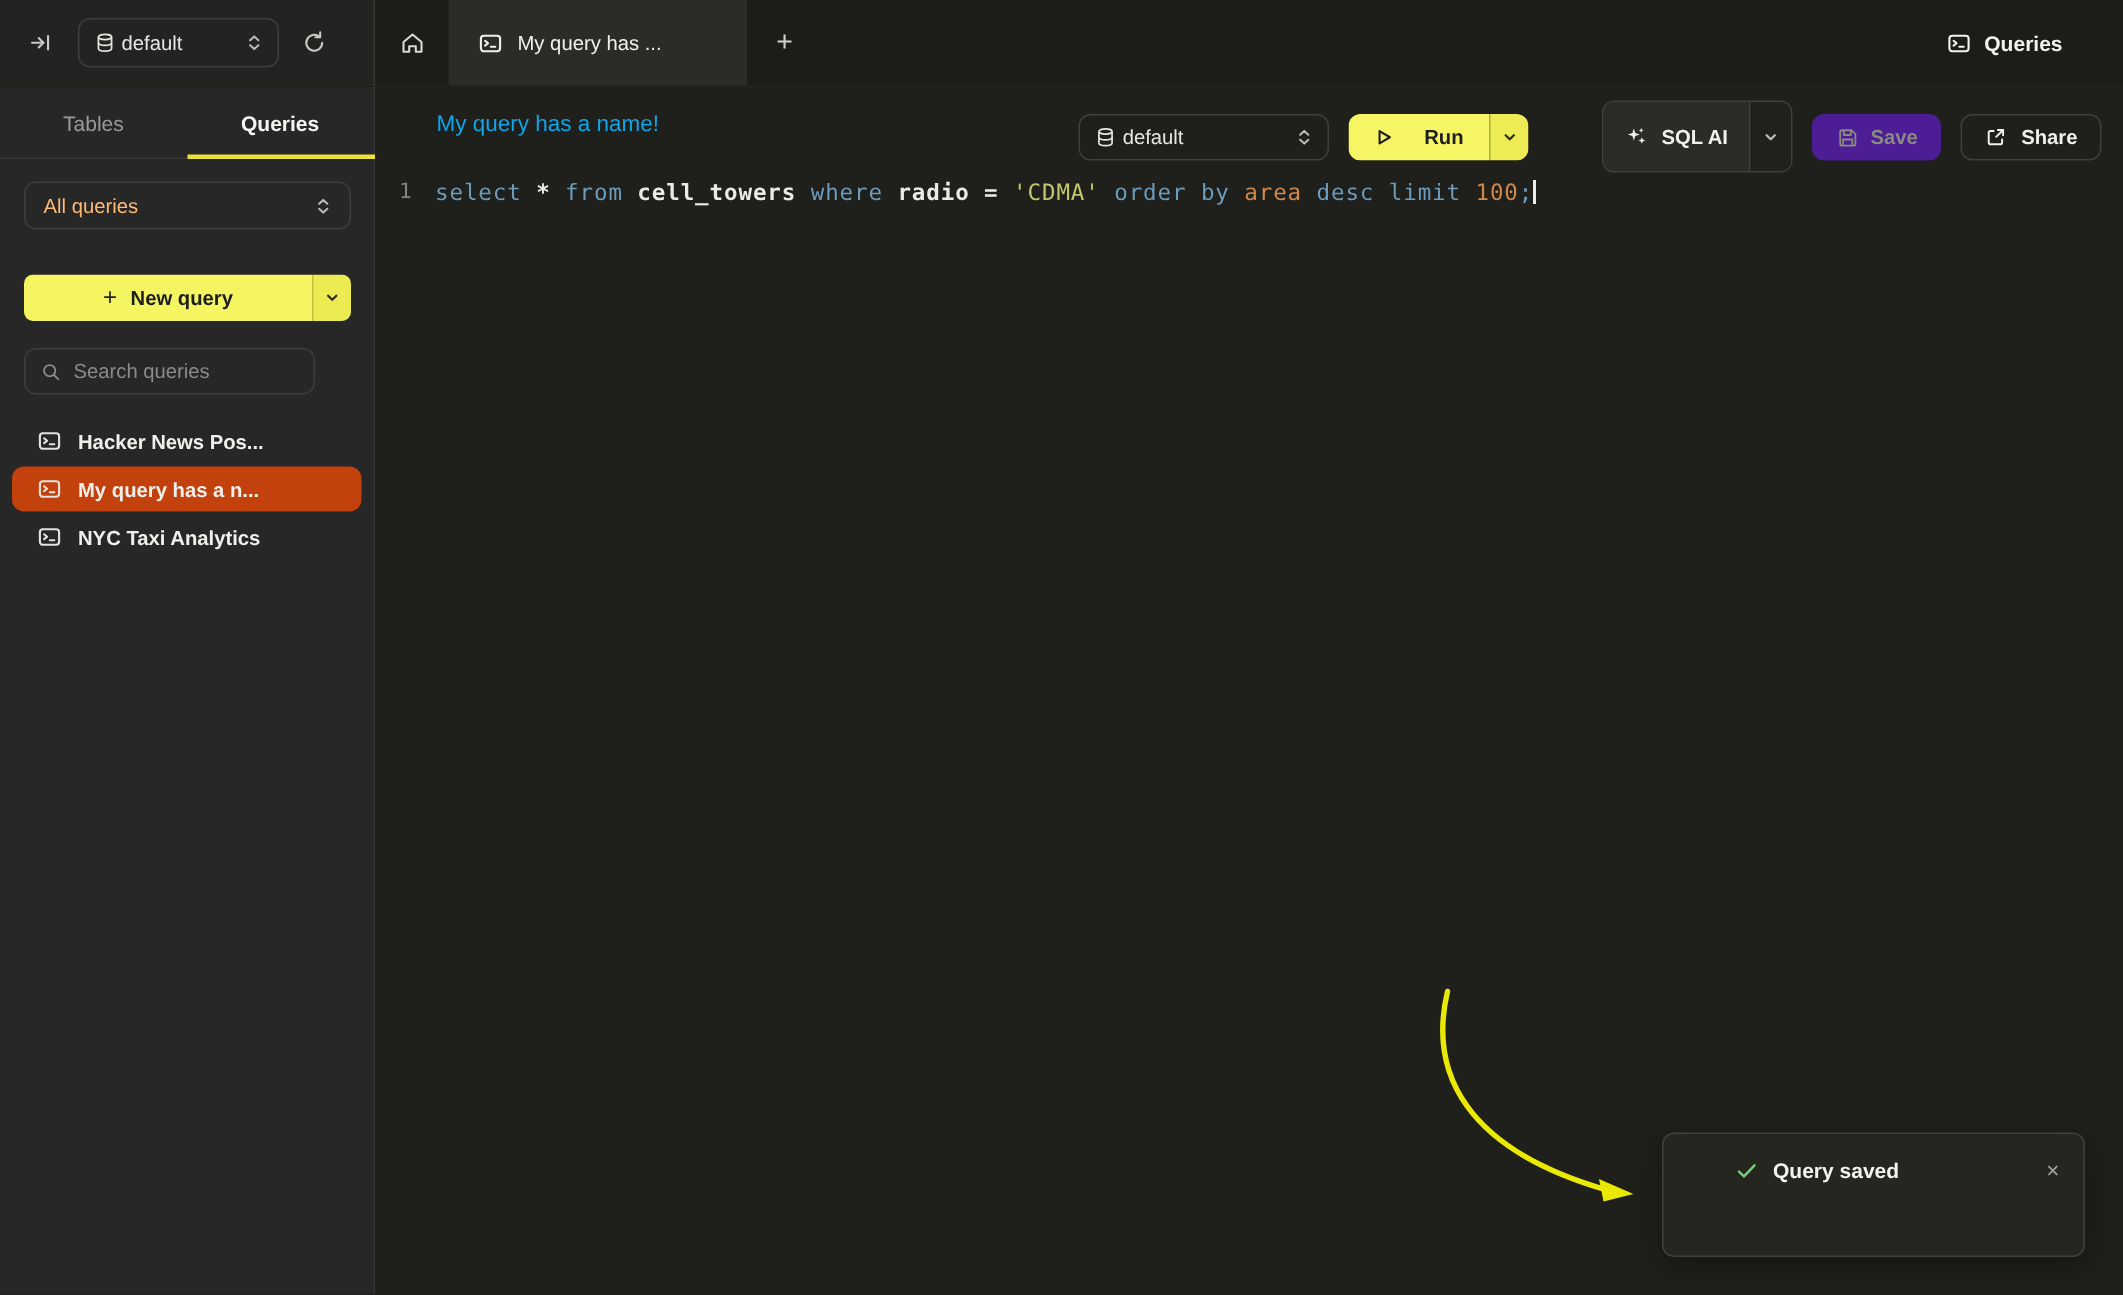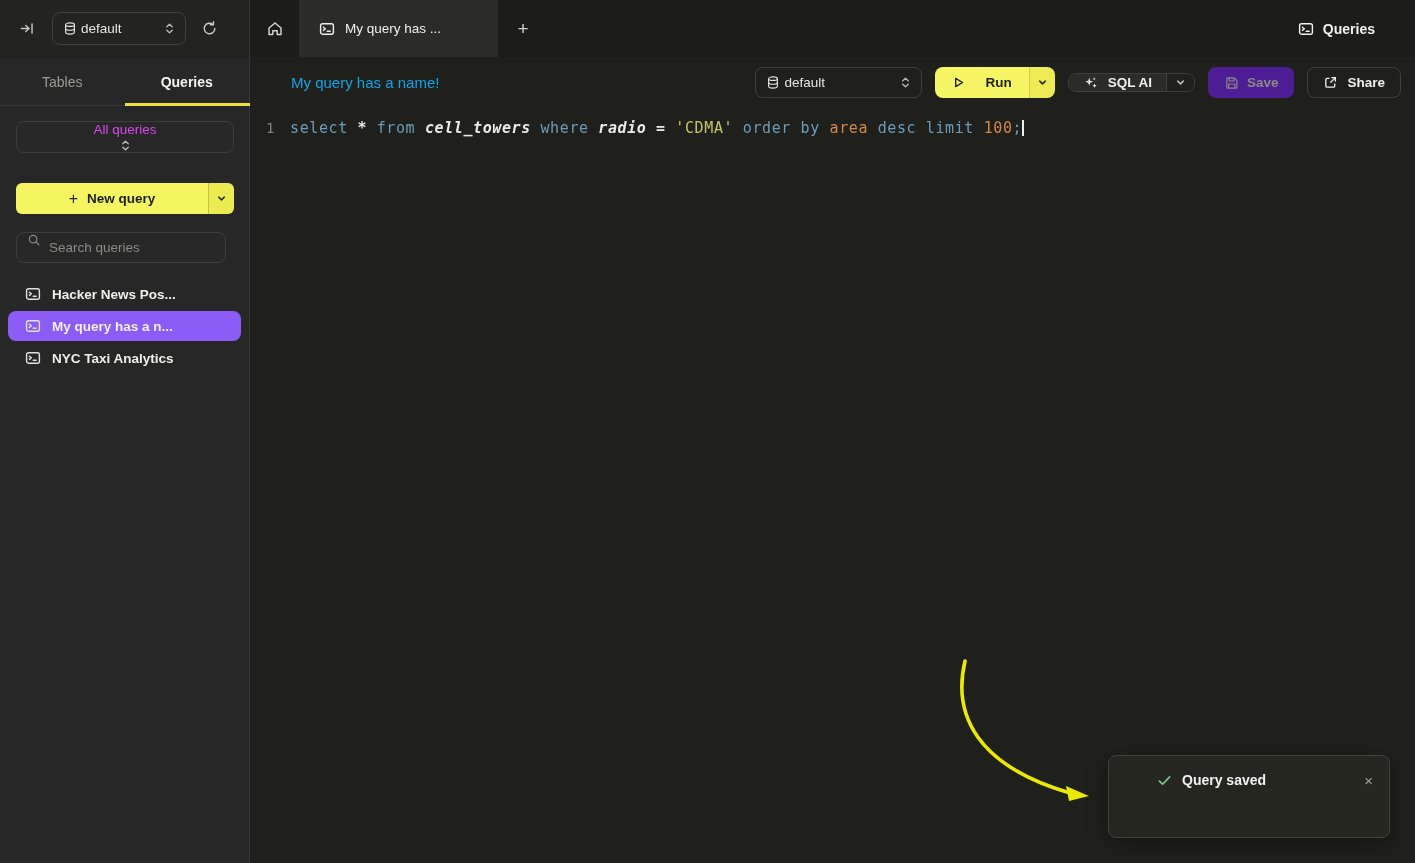--- a/index.html
+++ b/index.html
@@ -28,56 +28,56 @@
   .newtab-btn { width:50px; font-size:19px; color:#CFCFCB; background:transparent; border:none; cursor:pointer; }
   .topbar-right { position:absolute; right:40px; top:0; height:57px; display:flex; align-items:center; gap:9px; color:#F2F2F0; font-size:14px; font-weight:600; }
 
   
   .sidebar { position:absolute; top:58px; left:0; bottom:0; width:250px; background:#272727; border-right:1px solid #363636; }
   .side-tabs { position:relative; height:48px; display:flex; border-bottom:1px solid #363634;align-items:center; }
   .side-tab { flex:1; display:flex; align-items:center; justify-content:center; font-size:14px; background:none; border:none; cursor:pointer; }
   .side-tab.inactive { color:#9A9A97; }
   .side-tab.active { color:#F5F5F2; font-weight:600; }
   .side-tab-underline { position:absolute; bottom:-1px; left:125px; width:125px; height:3px; background:#EFE13C; }
-  .filter-select { margin:15px 16px 0 16px; width:218px; height:32px; border:1px solid #3D3D3B; border-radius:8px; display:flex; align-items:center; padding:0 12px; color:#d946ef; font-size:13.5px; cursor:pointer; background:transparent;flex-direction:column; }
+  .filter-select { margin:15px 16px 0 16px; width:218px; height:32px; border:1px solid #3D3D3B; border-radius:8px; display:flex; align-items:center; padding:0 12px; color:#fdba74; font-size:13.5px; cursor:pointer; background:transparent; }
   .filter-select .grow { flex:1; }
   .newquery-wrap { margin:30px 16px 0 16px; width:218px; height:31px; border-radius:6px; overflow:hidden; display:flex; cursor:pointer; }
   .newquery-main { flex:1; background:#F5F562; display:flex; align-items:center; justify-content:center; gap:9px; color:#1E1E1E; font-size:13.5px; font-weight:600; border:none; cursor:pointer; }
   .newquery-plus { font-size:16px; font-weight:400; }
   .newquery-chev { width:26px; background:#ECEC52; border:none; border-left:1px solid rgba(0,0,0,0.18); display:flex; align-items:center; justify-content:center; color:#2A2A1E; cursor:pointer; }
-  .search-wrap { margin:18px 16px 16px 16px; width:210px; height:31px; border:1px solid #3D3D3B; border-radius:8px; display:flex; padding:0 10px; gap:8px; color:#8A8A87; }
+  .search-wrap { margin:18px 16px 16px 16px; width:194px; height:31px; border:1px solid #3D3D3B; border-radius:8px; display:flex; align-items:center; padding:0 10px; gap:8px; color:#8A8A87; }
   .search-wrap input { flex:1; background:transparent; border:none; outline:none; color:#E4E4E1; font-size:13.5px; font-family:"Liberation Sans", sans-serif; }
   .search-wrap input::placeholder { color:#8A8A87; }
   .query-list { margin-top:13px; display:flex; flex-direction:column; gap:2px; }
   .query-item { height:30px; margin:0 8px; border-radius:8px; display:flex; align-items:center; gap:11px; padding-left:17px; color:#EFEFEC; font-size:13.5px; font-weight:600; background:transparent; border:none; cursor:pointer; text-align:left; }
   .query-item .q-icon { color:#E2E2DF; }
-  .query-item.selected { background:#8b5cf6; }
+  .query-item.selected { background:#c2410c; }
 
   
   .main { position:absolute; left:251px; top:58px; right:0; bottom:0; background:#1F1F1B; }
   .query-header { position:relative; height:48px; display:flex; align-items:center; padding-left:40px; }
   .query-title { font-size:15px; font-weight:400; color:#0ea5e9; }
   .toolbar { position:absolute; top:9px; right:14px; display:flex; gap:13px; align-items:center; }
   .tb-db { min-width:167px; height:31px; }
   .split-run { display:flex; height:31px; border-radius:8px; overflow:hidden; cursor:pointer; }
   .run-main { display:flex; align-items:center; gap:20px; padding:0 17px; background:#F6F664; color:#1F1F1F; font-size:13.5px; font-weight:600; border:none; cursor:pointer; }
   .run-chev { width:26px; background:#EDEC55; border:none; border-left:1px solid rgba(0,0,0,0.14); display:flex; align-items:center; justify-content:center; color:#2A2A1E; cursor:pointer; }
-  .split-ai { display:flex; height:19px; border:1px solid #3F3F3C; border-radius:8px; overflow:hidden; cursor:pointer; }
+  .split-ai { display:flex; height:48px; border:1px solid #3F3F3C; border-radius:8px; overflow:hidden; cursor:pointer;margin-left:36px; }
   .ai-main { display:flex; align-items:center; gap:9px; padding:0 14px; background:#2B2B28; color:#F0F0ED; font-size:13.5px; font-weight:600; border:none; cursor:pointer; }
   .ai-chev { width:28px; background:#20201D; border:none; border-left:1px solid #3F3F3C; display:flex; align-items:center; justify-content:center; color:#BFBFBC; cursor:pointer; }
   .save-btn { height:31px; border:none; border-radius:8px; background:#4c1d95; color:#8A8A84; font-size:13.5px; font-weight:600; display:flex; align-items:center; gap:8px; padding:0 16px; cursor:default; }
   .share-btn { height:31px; border:1px solid #3F3F3C; border-radius:8px; background:transparent; color:#F0F0ED; font-size:13.5px; font-weight:600; display:flex; align-items:center; gap:9px; padding:0 15px; cursor:pointer; }
 
   
   .editor { padding-top:11px; }
   .code-row { display:flex; align-items:center; line-height:22px; font-family:"DejaVu Sans Mono", monospace; font-size:15px; letter-spacing:0.6px; }
   .gutter { width:30px; text-align:left; padding-left:15px; color:#83837F; font-size:14px; letter-spacing:0; }
   .code-line { white-space:pre; margin-left:9px; }
   .tok.kw { color:#6C9CBC; }
-  .tok.id { color:#EAEAE6; font-weight:bold;font-style:italic; }
+  .tok.id { color:#EAEAE6; font-weight:bold; }
   .tok.op { color:#EAEAE6; font-weight:bold; }
   .tok.str { color:#C3C66A; }
   .tok.num { color:#D2884B; }
   .caret { display:inline-block; width:2px; height:16px; background:#EDEDEA; vertical-align:-3px; }
 
   
   .arrow-overlay { position:absolute; inset:0; pointer-events:none; z-index:5; }
   .toast { position:absolute; left:1108px; top:755px; width:282px; height:83px; background:#262621; border:1px solid #41413B; border-radius:8px; box-shadow:0 6px 20px rgba(0,0,0,0.35); z-index:6;padding-left:32px; }
   .toast-row { display:flex; align-items:center; gap:10px; padding:16px 14px 0 16px; }
   .toast-check { color:#7ECB7E; }

